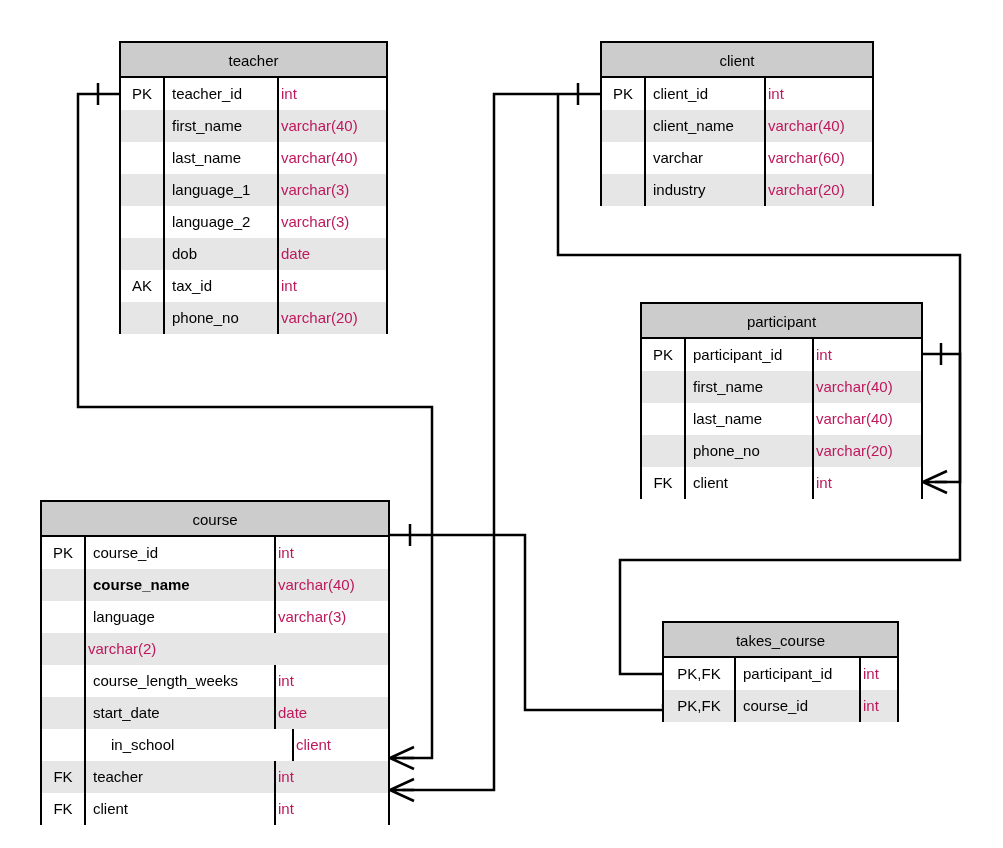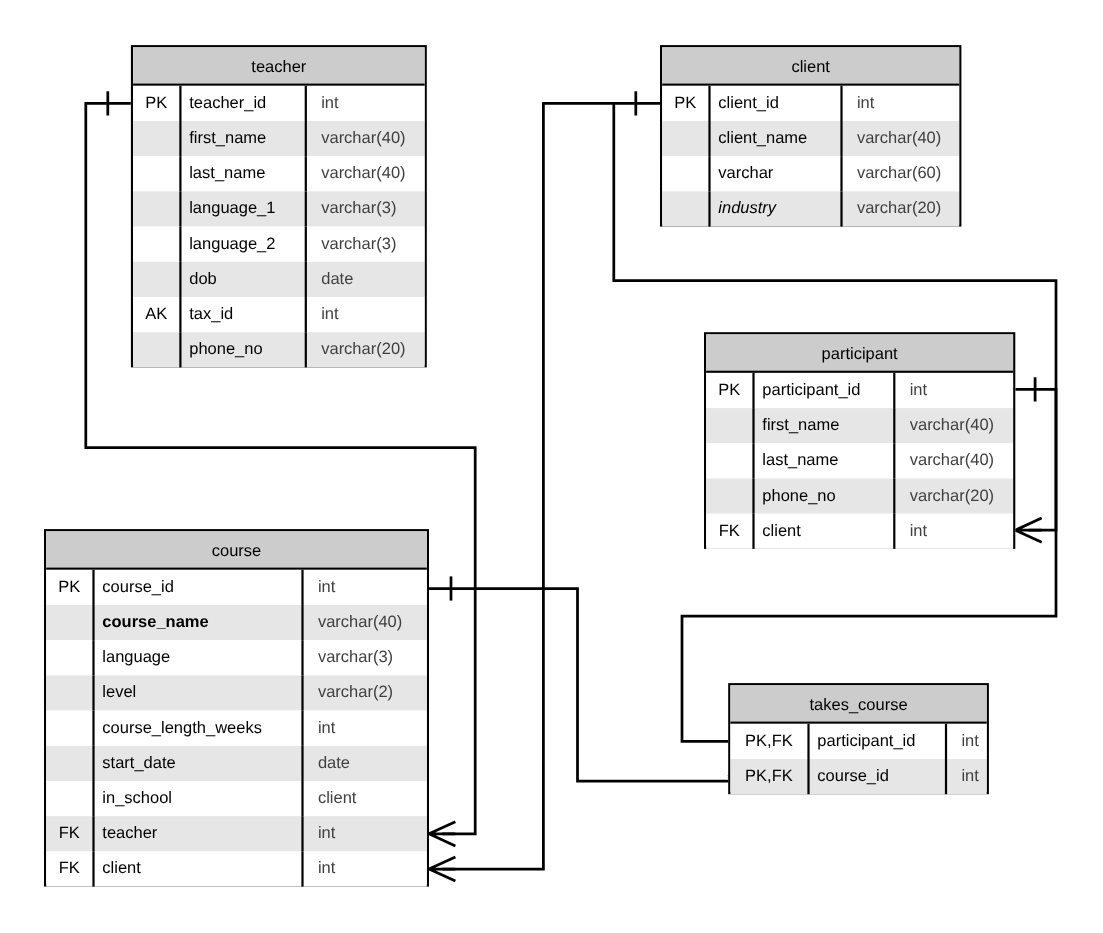--- a/index.html
+++ b/index.html
@@ -69,24 +69,24 @@
     font-size: 15px;
     line-height: 32px;
     color: #000000;
     border-right: 2px solid #000000;
     overflow: hidden;
     white-space: nowrap;
     flex: none;
   }
   .cell-type {
     box-sizing: border-box;
-    padding-left: 13px;
+    padding-left: 2px;
     font-size: 15px;
     line-height: 32px;
-    color: #404040;
+    color: #be185d;
     overflow: hidden;
     white-space: nowrap;
     flex: 1 1 auto;
   }
 </style>
 </head>
 <body>
 
 <div id="canvas">
   <svg class="wires" viewBox="0 0 1003 848" id="wire-svg">
@@ -174,21 +174,21 @@
             <div class="cell-name" style="width: 120px;">client_name</div>
             <div class="cell-type">varchar(40)</div>
           </div>
           <div class="erow">
             <div class="cell-key" style="width: 44px;"></div>
             <div class="cell-name" style="width: 120px;">varchar</div>
             <div class="cell-type">varchar(60)</div>
           </div>
           <div class="erow alt">
             <div class="cell-key" style="width: 44px;"></div>
-            <div class="cell-name" style="width: 120px; font-style: italic;">industry</div>
+            <div class="cell-name" style="width: 120px;">industry</div>
             <div class="cell-type">varchar(20)</div>
           </div>
         </div>
       </div>
       <div class="entity" style="left: 640px; top: 302px; width: 283px; height: 197px;">
         <div class="entity-title">participant</div>
         <div class="rowlist">
           <div class="erow">
             <div class="cell-key" style="width: 44px;">PK</div>
             <div class="cell-name" style="width: 128px;">participant_id</div>
@@ -209,56 +209,55 @@
             <div class="cell-name" style="width: 128px;">phone_no</div>
             <div class="cell-type">varchar(20)</div>
           </div>
           <div class="erow">
             <div class="cell-key" style="width: 44px;">FK</div>
             <div class="cell-name" style="width: 128px;">client</div>
             <div class="cell-type">int</div>
           </div>
         </div>
       </div>
-      <div class="entity" style="left: 40px; top: 481px; width: 350px; height: 325px;">
+      <div class="entity" style="left: 40px; top: 500px; width: 350px; height: 325px;">
         <div class="entity-title">course</div>
         <div class="rowlist">
           <div class="erow">
             <div class="cell-key" style="width: 44px;">PK</div>
             <div class="cell-name" style="width: 190px;">course_id</div>
             <div class="cell-type">int</div>
           </div>
           <div class="erow alt">
             <div class="cell-key" style="width: 44px;"></div>
             <div class="cell-name" style="width: 190px; font-weight: bold;">course_name</div>
             <div class="cell-type">varchar(40)</div>
           </div>
           <div class="erow">
             <div class="cell-key" style="width: 44px;"></div>
             <div class="cell-name" style="width: 190px;">language</div>
             <div class="cell-type">varchar(3)</div>
           </div>
           <div class="erow alt">
             <div class="cell-key" style="width: 44px;"></div>
-            <div class="cell-name" style="width: 190px;">level</div>
             <div class="cell-type">varchar(2)</div>
           </div>
           <div class="erow">
             <div class="cell-key" style="width: 44px;"></div>
             <div class="cell-name" style="width: 190px;">course_length_weeks</div>
             <div class="cell-type">int</div>
           </div>
           <div class="erow alt">
             <div class="cell-key" style="width: 44px;"></div>
             <div class="cell-name" style="width: 190px;">start_date</div>
             <div class="cell-type">date</div>
           </div>
           <div class="erow">
             <div class="cell-key" style="width: 44px;"></div>
-            <div class="cell-name" style="width: 190px;">in_school</div>
+            <div class="cell-name" style="width: 190px; margin-left: 18px;">in_school</div>
             <div class="cell-type">client</div>
           </div>
           <div class="erow alt">
             <div class="cell-key" style="width: 44px;">FK</div>
             <div class="cell-name" style="width: 190px;">teacher</div>
             <div class="cell-type">int</div>
           </div>
           <div class="erow">
             <div class="cell-key" style="width: 44px;">FK</div>
             <div class="cell-name" style="width: 190px;">client</div>

